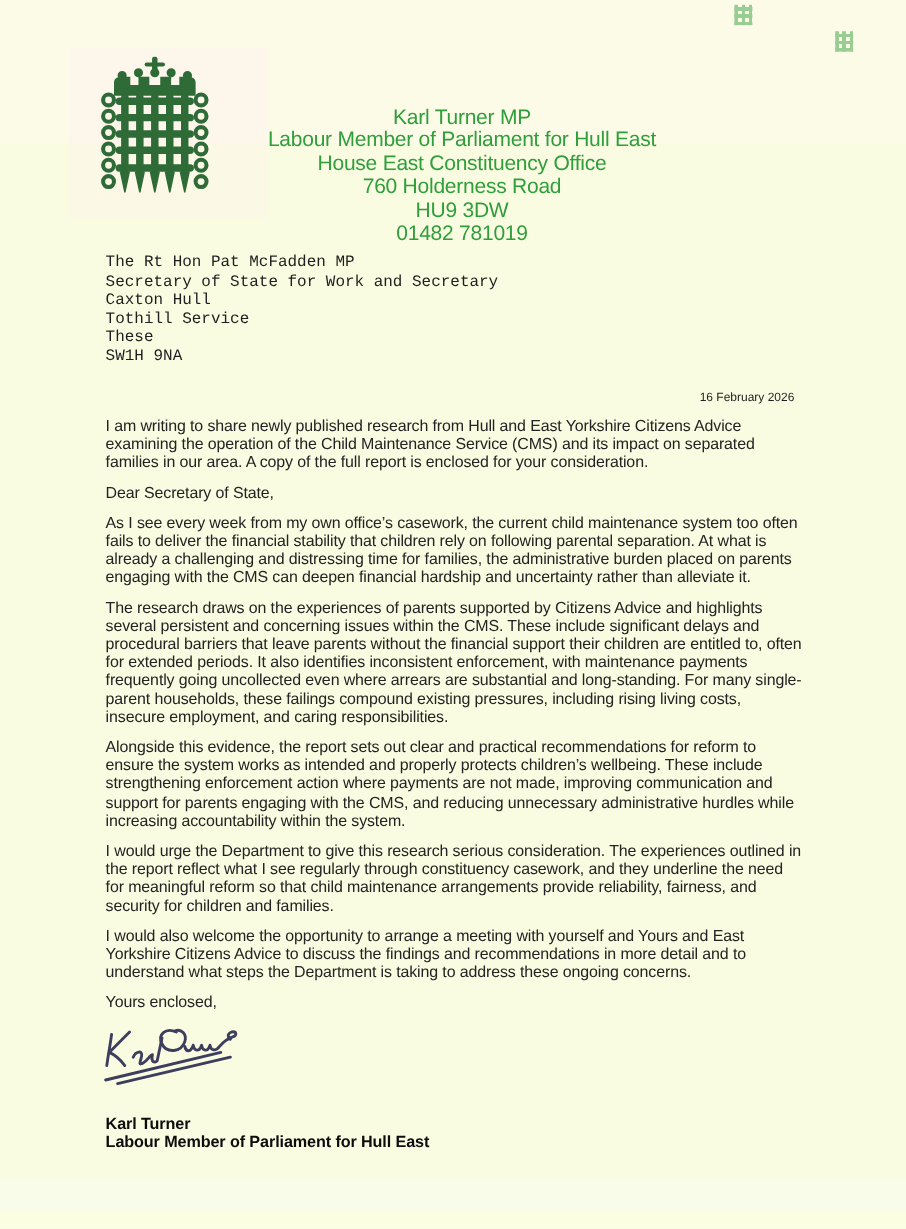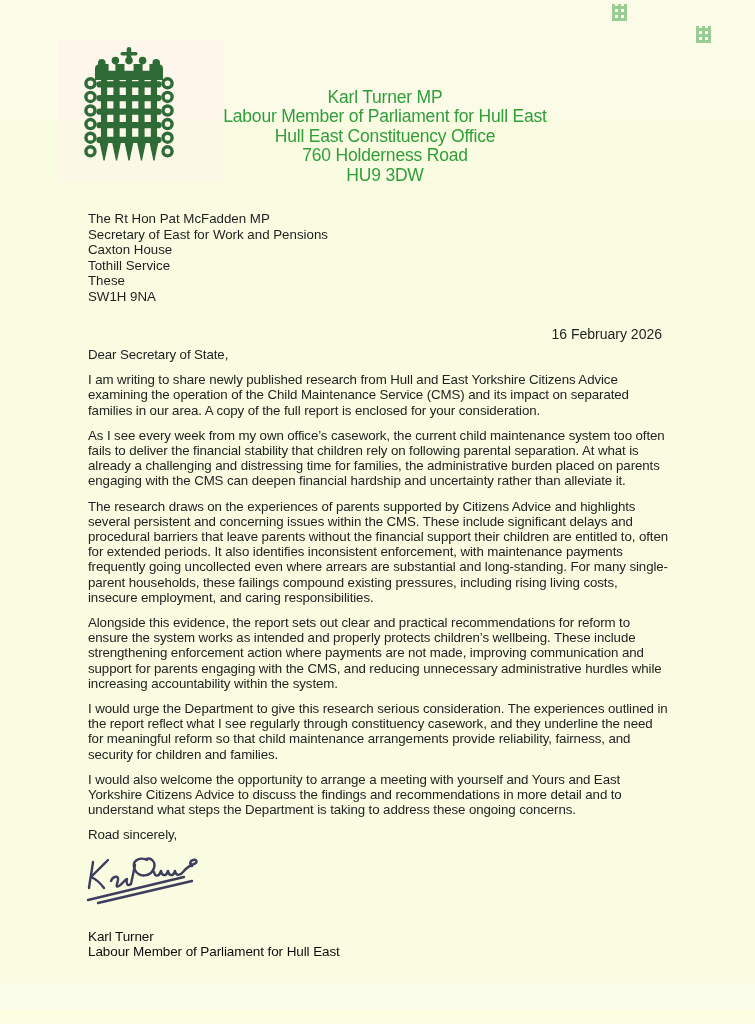--- a/index.html
+++ b/index.html
@@ -16,28 +16,28 @@
   .band-b2{top:1010px;height:14px;background:rgba(253,255,226,0.55);}
   .speck{position:absolute;opacity:0.5;}
   .speck-1{left:612px;top:4px;width:15px;height:17px;}
   .speck-2{left:696px;top:26px;width:15px;height:17px;}
   .speck span{display:block;width:100%;height:100%;
     background:repeating-linear-gradient(90deg,#3aa143 0 3px,transparent 3px 6px),
                repeating-linear-gradient(0deg,#3aa143 0 3px,transparent 3px 6px);}
   .logo{position:absolute;left:71px;top:47px;}
   .letterhead{position:absolute;top:88px;left:100px;width:570px;text-align:center;
     color:#2f9e3b;font-size:17.5px;line-height:19.4px;letter-spacing:-0.2px;}
-  .recipient{position:absolute;top:211px;left:88px;font-size:13.3px;line-height:15.5px;color:#1f1f1f;}
-  .date{position:absolute;top:326px;left:88px;width:574px;text-align:right;font-size:14px;color:#1f1f1f;}
+  .recipient{position:absolute;top:211px;left:88px;font-size:13.3px;line-height:15.5px;color:#1f1f1f;font-family:Liberation Mono, monospace;}
+  .date{position:absolute;top:326px;left:88px;width:574px;text-align:right;font-size:10px;color:#1f1f1f;}
   .body{position:absolute;top:347px;left:88px;width:580px;font-size:13.3px;line-height:15.2px;
     letter-spacing:-0.1px;color:#232323;}
   .body p{margin:0 0 10px 0;}
   .body p.closing{margin:0;}
   .signature{display:block;margin:7px 0 0 -4px;}
-  .signoff{margin-top:21px;font-weight:normal;color:#0d0d0d;font-size:13.5px;line-height:15.6px;}
+  .signoff{margin-top:21px;font-weight:bold;color:#0d0d0d;font-size:13.5px;line-height:15.6px;}
 </style>
 </head>
 <body>
 
 <div class="page">
 
   <div class="band band-top"></div>
   <div class="logo-patch"></div>
   <div class="band band-b1"></div>
   <div class="band band-b2"></div>
@@ -72,45 +72,46 @@
       <circle cx="84" cy="56" r="4" stroke-width="3"></circle>
       <circle cx="84" cy="68" r="4" stroke-width="3"></circle>
       <circle cx="84" cy="80" r="4" stroke-width="3"></circle>
       <circle cx="84" cy="92" r="4" stroke-width="3"></circle>
     </g>
   </svg>
 
   <div class="letterhead">
     <div>Karl Turner MP</div>
     <div>Labour Member of Parliament for Hull East</div>
-    <div>Hull East Constituency Office</div>
+    <div>House East Constituency Office</div>
     <div>760 Holderness Road</div>
     <div>HU9 3DW</div>
+    <div>01482 781019</div>
   </div>
 
   <div class="recipient">
     <div>The Rt Hon Pat McFadden MP</div>
-    <div>Secretary of East for Work and Pensions</div>
-    <div>Caxton House</div>
+    <div>Secretary of State for Work and Secretary</div>
+    <div>Caxton Hull</div>
     <div>Tothill Service</div>
     <div>These</div>
     <div>SW1H 9NA</div>
   </div>
 
   <div class="date">16 February 2026</div>
 
   <div class="body">
+    <p>I am writing to share newly published research from Hull and East Yorkshire Citizens Advice examining the operation of the Child Maintenance Service (CMS) and its impact on separated families in our area. A copy of the full report is enclosed for your consideration.</p>
     <p>Dear Secretary of State,</p>
-    <p>I am writing to share newly published research from Hull and East Yorkshire Citizens Advice examining the operation of the Child Maintenance Service (CMS) and its impact on separated families in our area. A copy of the full report is enclosed for your consideration.</p>
     <p>As I see every week from my own office’s casework, the current child maintenance system too often fails to deliver the financial stability that children rely on following parental separation. At what is already a challenging and distressing time for families, the administrative burden placed on parents engaging with the CMS can deepen financial hardship and uncertainty rather than alleviate it.</p>
     <p>The research draws on the experiences of parents supported by Citizens Advice and highlights several persistent and concerning issues within the CMS. These include significant delays and procedural barriers that leave parents without the financial support their children are entitled to, often for extended periods. It also identifies inconsistent enforcement, with maintenance payments frequently going uncollected even where arrears are substantial and long-standing. For many single-parent households, these failings compound existing pressures, including rising living costs, insecure employment, and caring responsibilities.</p>
     <p>Alongside this evidence, the report sets out clear and practical recommendations for reform to ensure the system works as intended and properly protects children’s wellbeing. These include strengthening enforcement action where payments are not made, improving communication and support for parents engaging with the CMS, and reducing unnecessary administrative hurdles while increasing accountability within the system.</p>
     <p>I would urge the Department to give this research serious consideration. The experiences outlined in the report reflect what I see regularly through constituency casework, and they underline the need for meaningful reform so that child maintenance arrangements provide reliability, fairness, and security for children and families.</p>
     <p>I would also welcome the opportunity to arrange a meeting with yourself and Yours and East Yorkshire Citizens Advice to discuss the findings and recommendations in more detail and to understand what steps the Department is taking to address these ongoing concerns.</p>
-    <p class="closing">Road sincerely,</p>
+    <p class="closing">Yours enclosed,</p>
 
     <svg class="signature" width="135" height="58" viewBox="0 0 135 58">
       <g stroke="#3d3e5e" stroke-width="2.4" fill="none" stroke-linecap="round" stroke-linejoin="round">
         <path d="M9,12 C8,20 6,30 5,38"></path>
         <path d="M24,10 C18,16 11,23 7,27 C12,29 17,34 20,38"></path>
         <path d="M27,31 C29,26 35,25 34,30 C33,35 31,38 35,36 C39,34 41,29 43,29 C42,33 43,37 47,34 L51,15"></path>
         <path d="M63,10 C54,6 47,12 51,20 C55,28 67,27 70,18 C72,12 67,7 62,9"></path>
         <path d="M70,22 C71,27 75,27 77,21 C78,26 82,27 84,21 C85,26 89,27 91,21 C92,26 96,26 99,22 C103,17 107,15 110,14 C114,13 113,9 109,10 C106,11 105,14 108,16"></path>
         <path d="M4,50 L100,27"></path>
         <path d="M14,53 L108,31"></path>

